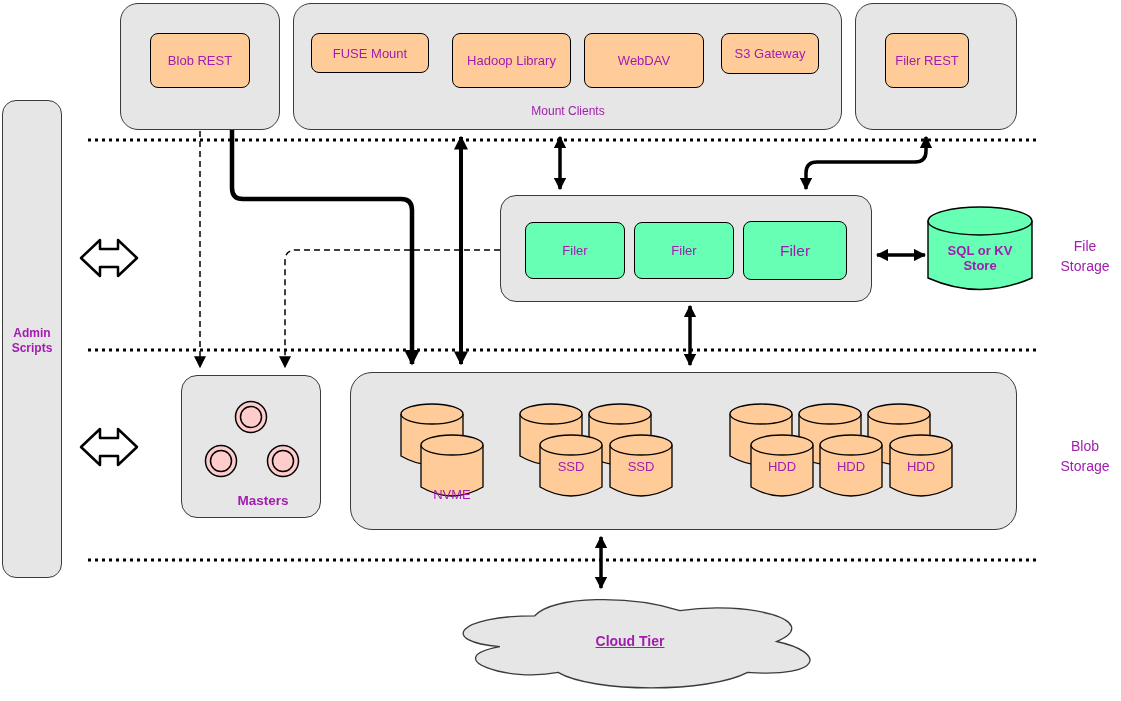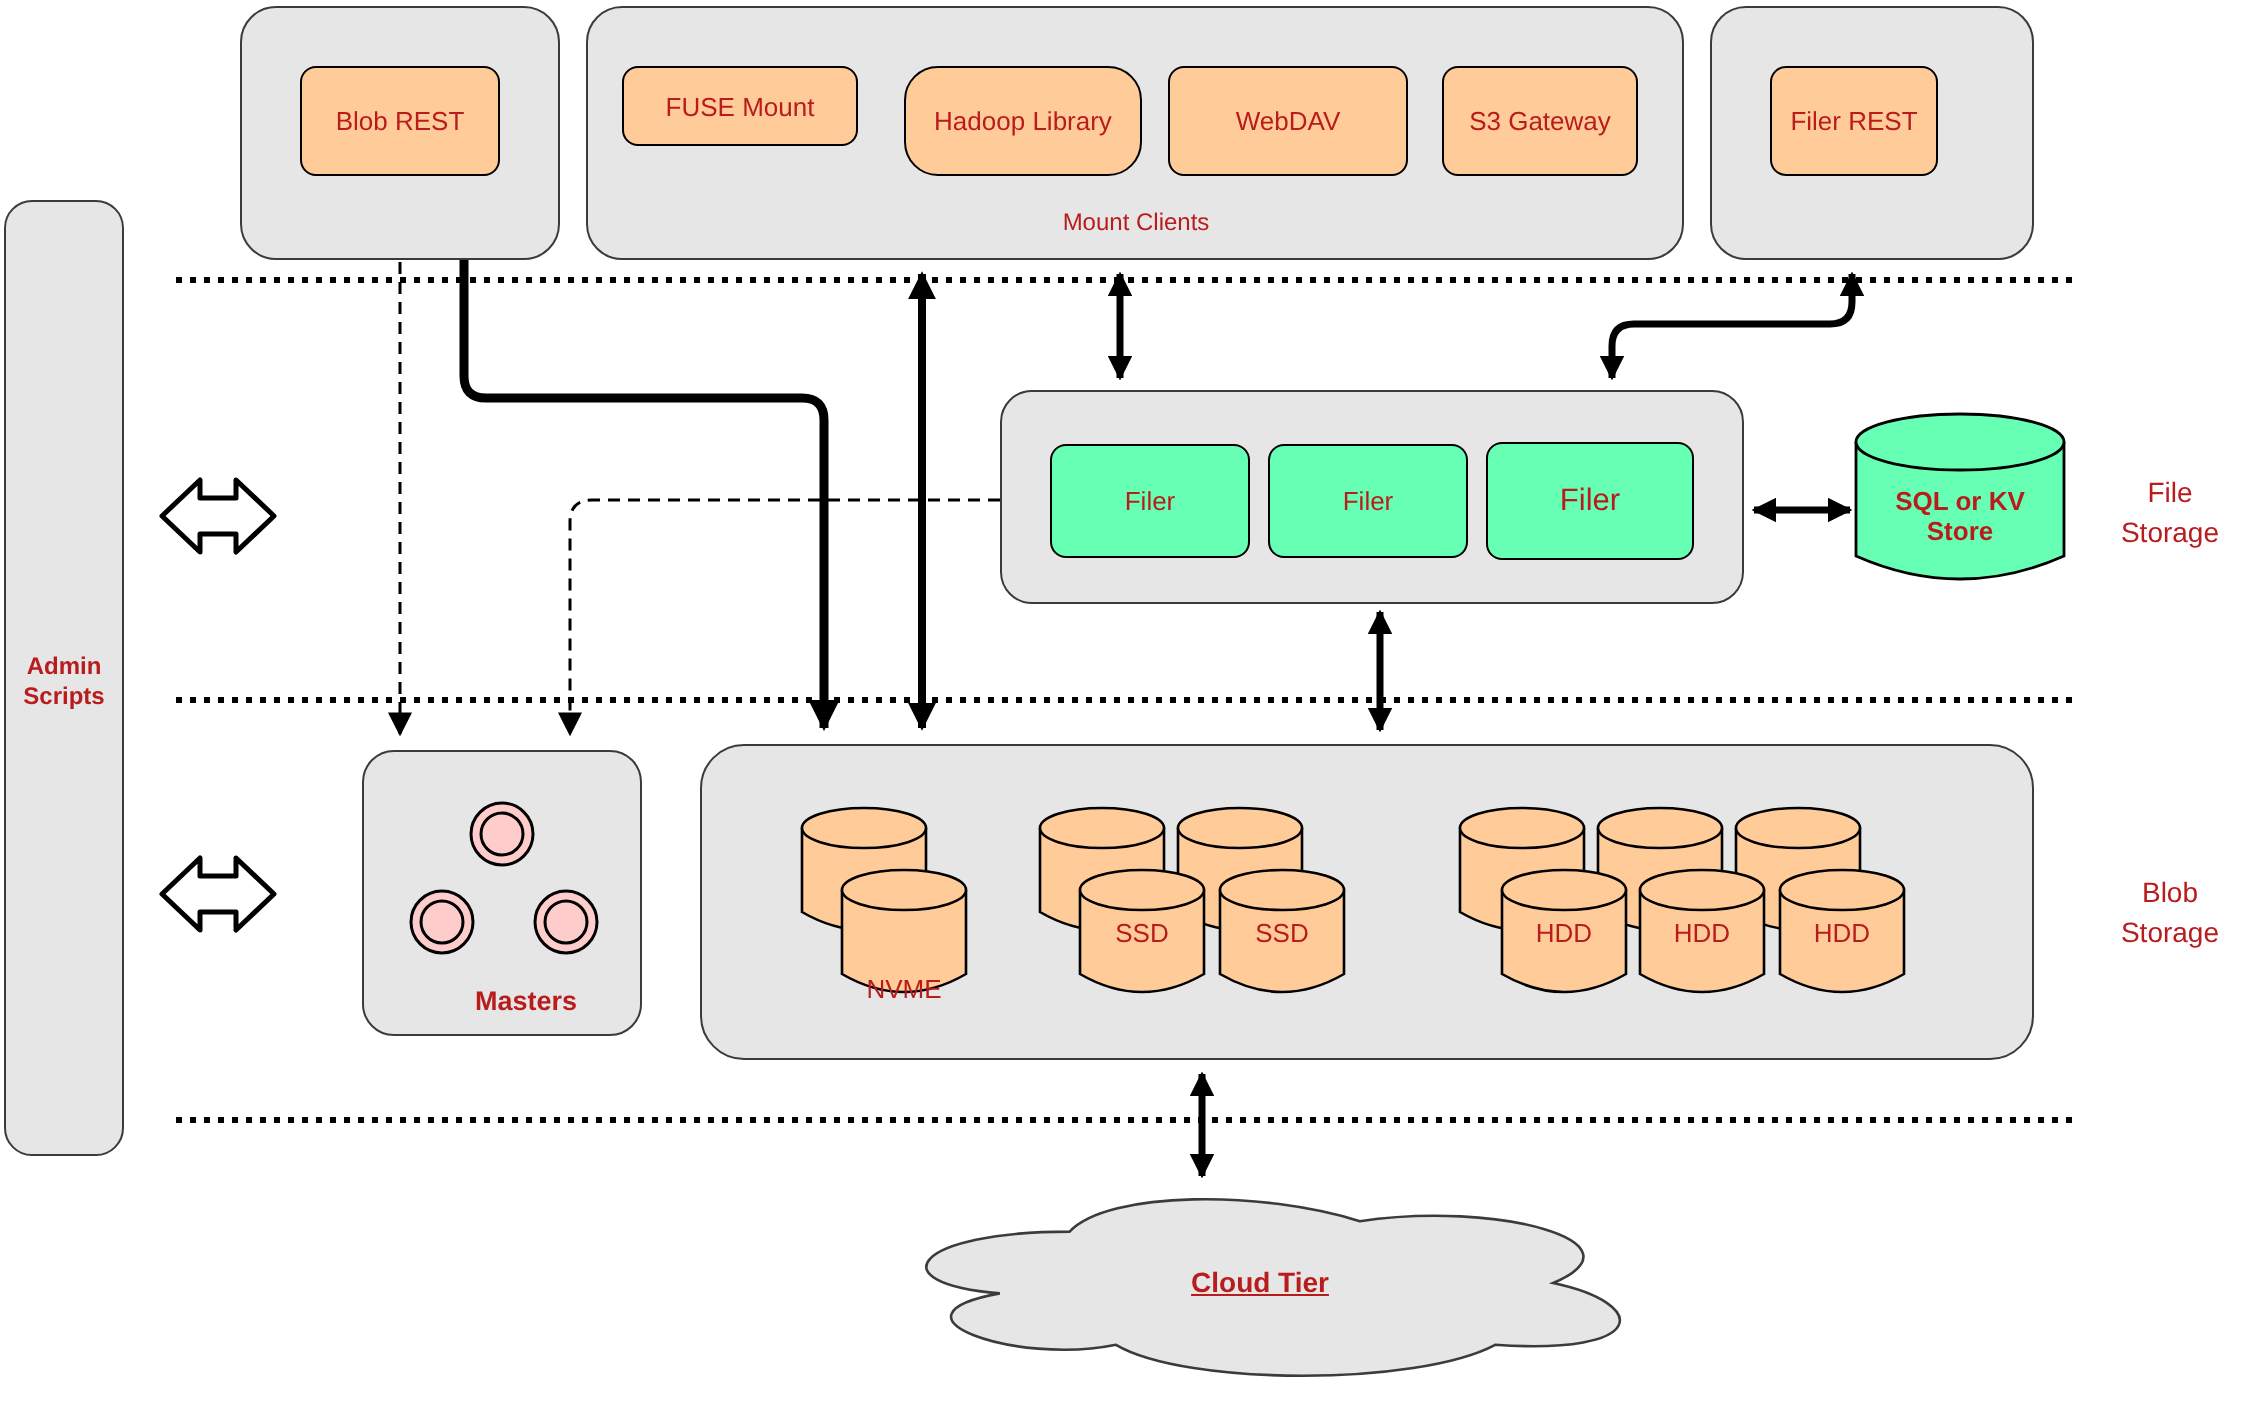--- a/index.html
+++ b/index.html
@@ -1,18 +1,18 @@
 <!DOCTYPE html>
 <html><head>
 <meta charset="utf-8">
 <style>
   html,body{margin:0;padding:0;background:#ffffff;}
   .canvas{
     position:relative;width:1121px;height:701px;background:#fff;overflow:hidden;
-    font-family:"Liberation Sans","DejaVu Sans",sans-serif;color:#b91c1c;
+    font-family:"Liberation Sans","DejaVu Sans",sans-serif;color:#a21caf;
   }
   .layer-svg{position:absolute;left:0;top:0;z-index:2;}
   .ctr{
     position:absolute;background:#e6e6e6;border:1px solid #3b3b3b;z-index:1;box-sizing:border-box;
   }
   .obox,.gbox{
     position:absolute;border:1px solid #000;border-radius:8px;z-index:3;
     display:flex;align-items:center;justify-content:center;text-align:center;
     font-size:13px;box-sizing:border-box;
   }
@@ -110,23 +110,23 @@
       <ellipse cx="980" cy="221" rx="52" ry="14" fill="#66ffb3"></ellipse>
     </g>
 
     <path d="M534.8,615.8 C457.4,615.8 438,641.5 499.9,646.7 C438,658 507.7,682.7 558,672.4
              C592.8,693 708.9,693 747.6,672.4 C825,677.6 825,651.8 776.6,641.5
              C825,620.9 747.6,600.3 679.9,610.6 C631.5,595.2 554.1,595.2 534.8,615.8 Z" fill="#e6e6e6" stroke="#3b3b3b" stroke-width="1.3"></path>
   </svg>
 
   <div class="obox" style="left:150px;top:33px;width:100px;height:55px;">Blob REST</div>
   <div class="obox" style="left:311px;top:33px;width:118px;height:40px;">FUSE Mount</div>
-  <div class="obox" style="left:452px;top:33px;width:119px;height:55px;border-radius:17px;">Hadoop Library</div>
+  <div class="obox" style="left:452px;top:33px;width:119px;height:55px;">Hadoop Library</div>
   <div class="obox" style="left:584px;top:33px;width:120px;height:55px;">WebDAV</div>
-  <div class="obox" style="left:721px;top:33px;width:98px;height:55px;">S3 Gateway</div>
+  <div class="obox" style="left:721px;top:33px;width:98px;height:41px;">S3 Gateway</div>
   <div class="obox" style="left:885px;top:33px;width:84px;height:55px;">Filer REST</div>
   <div class="lbl small" style="left:493px;top:104px;width:150px;">Mount Clients</div>
 
   <div class="gbox" style="left:525px;top:222px;width:100px;height:57px;">Filer</div>
   <div class="gbox" style="left:634px;top:222px;width:100px;height:57px;">Filer</div>
   <div class="gbox" style="left:743px;top:221px;width:104px;height:59px;font-size:15.5px;">Filer</div>
 
   <div class="lbl bold" style="left:930px;top:243px;width:100px;font-size:13px;line-height:15px;">SQL or KV
 Store</div>
   <div class="lbl section-lbl" style="left:1040px;top:236px;">File

